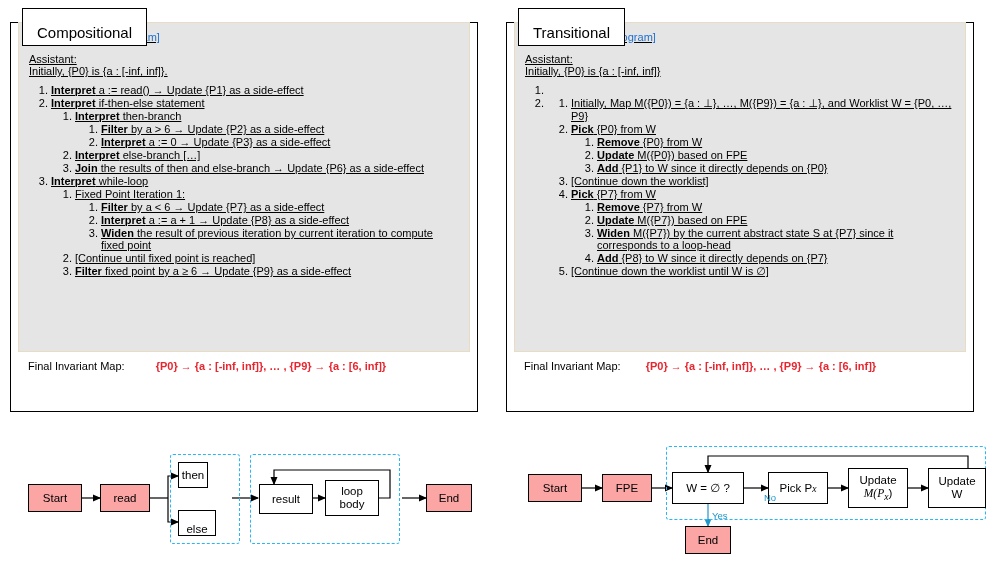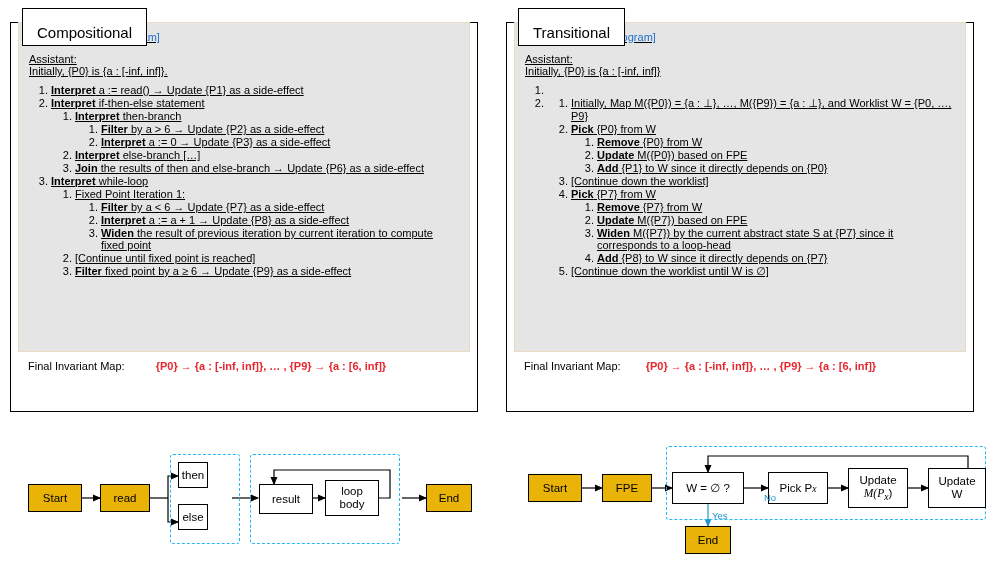--- a/index.html
+++ b/index.html
@@ -97,21 +97,21 @@
     display: inline-block;
     margin-left: 28px;
   }
   .final-value.right { margin-left: 22px; }
 
   
   .flow { position: absolute; }
   .node {
     position: absolute;
     border: 1px solid #000000;
-    background: #eab308;
+    background: #fca5a5;
     display: flex;
     align-items: center;
     justify-content: center;
     text-align: center;
     font-size: 11.5px;
     box-sizing: border-box;
   }
   .node.white { background: #ffffff; }
   .dashbox {
     position: absolute;
@@ -228,21 +228,21 @@
 
   <div class="node" style="left:18px; top:44px; width:54px; height:28px;">
       <span>Start</span>
     </div>
   <div class="node" style="left:90px; top:44px; width:50px; height:28px;">
       <span>read</span>
     </div>
   <div class="node white" style="left:168px; top:22px; width:30px; height:26px;">
       <span>then</span>
     </div>
-  <div class="node white" style="left:168px; top:64px; width:30px; height:26px;">
+  <div class="node white" style="left:168px; top:70px; width:38px; height:26px;align-items:flex-end;">
       <span>else</span>
     </div>
   <div class="node white" style="left:249px; top:44px; width:54px; height:30px;">
       <span>result</span>
     </div>
   <div class="node white" style="left:315px; top:40px; width:54px; height:36px; white-space:pre-line; line-height:1.15;"><span>loop
 body</span></div>
   <div class="node" style="left:416px; top:44px; width:46px; height:28px;">
       <span>End</span>
     </div>

